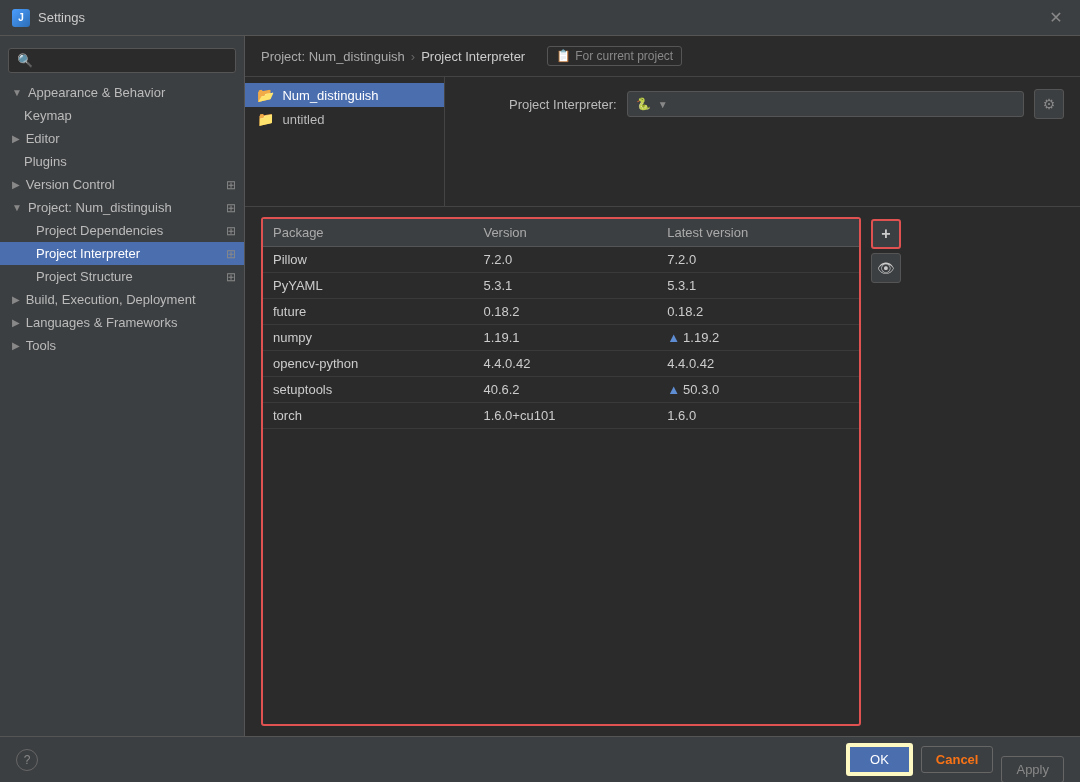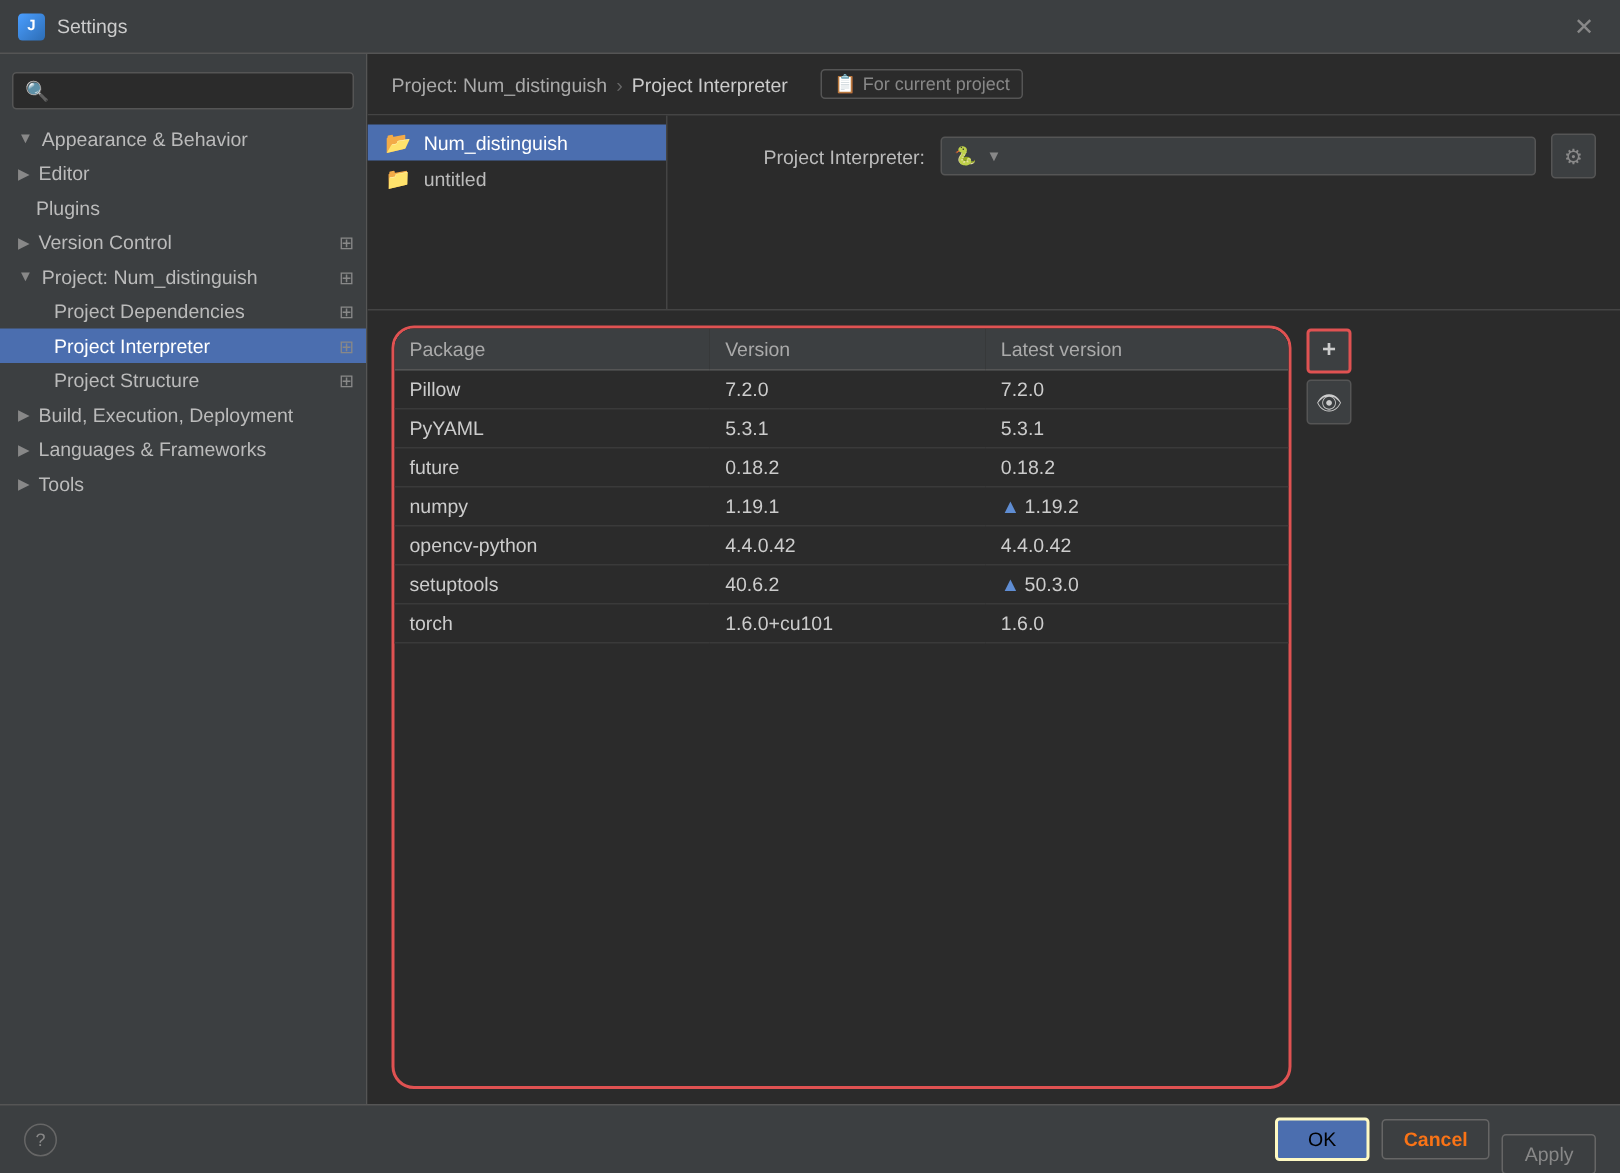--- a/index.html
+++ b/index.html
@@ -196,21 +196,21 @@
       flex: 1;
       display: flex;
       flex-direction: row;
       padding: 10px 16px;
       gap: 10px;
       overflow: hidden;
     }
     .packages-table-wrapper {
       flex: 1;
       border: 2px solid #e05252;
-      border-radius: 15px;
+      border-radius: 3px;
       overflow: hidden;
       display: flex;
       flex-direction: column;
       max-width: 600px;
     }
     .packages-table {
       width: 100%;
       border-collapse: collapse;
       background: #2b2b2b;
     }
@@ -286,23 +286,23 @@
       color: #888;
       font-size: 12px;
       cursor: pointer;
     }
     .bottom-right {
       display: flex; align-items: center; gap: 8px;
     }
     .btn-ok {
       padding: 5px 20px;
       background: #4b6eaf;
-      border: 2px solid #fef9c3;
-      border-radius: 3px;
-      color: #000000;
+      border: 4px solid #fef9c3;
+      border-radius: 3px;
+      color: #ffffff;
       font-size: 13px;
       cursor: pointer;
     }
     .btn-cancel {
       padding: 5px 14px;
       background: #3c3f41;
       border: 1px solid #666;
       border-radius: 3px;
       color: #f97316;
       font-size: 13px;
@@ -343,20 +343,23 @@
 
   <div class="sidebar">
     <input class="sidebar-search" placeholder="🔍" style="">
 
     
     <div class="sidebar-item">
       <span class="sidebar-group-arrow">▼</span>
       <span>Appearance &amp; Behavior</span>
     </div>
     
+    <div class="sidebar-item indent1">
+      <span>Keymap</span>
+    </div>
     
     <div class="sidebar-item">
       <span class="sidebar-group-arrow">▶</span>
       <span>Editor</span>
     </div>
     
     <div class="sidebar-item indent1">
       <span>Plugins</span>
     </div>
     

